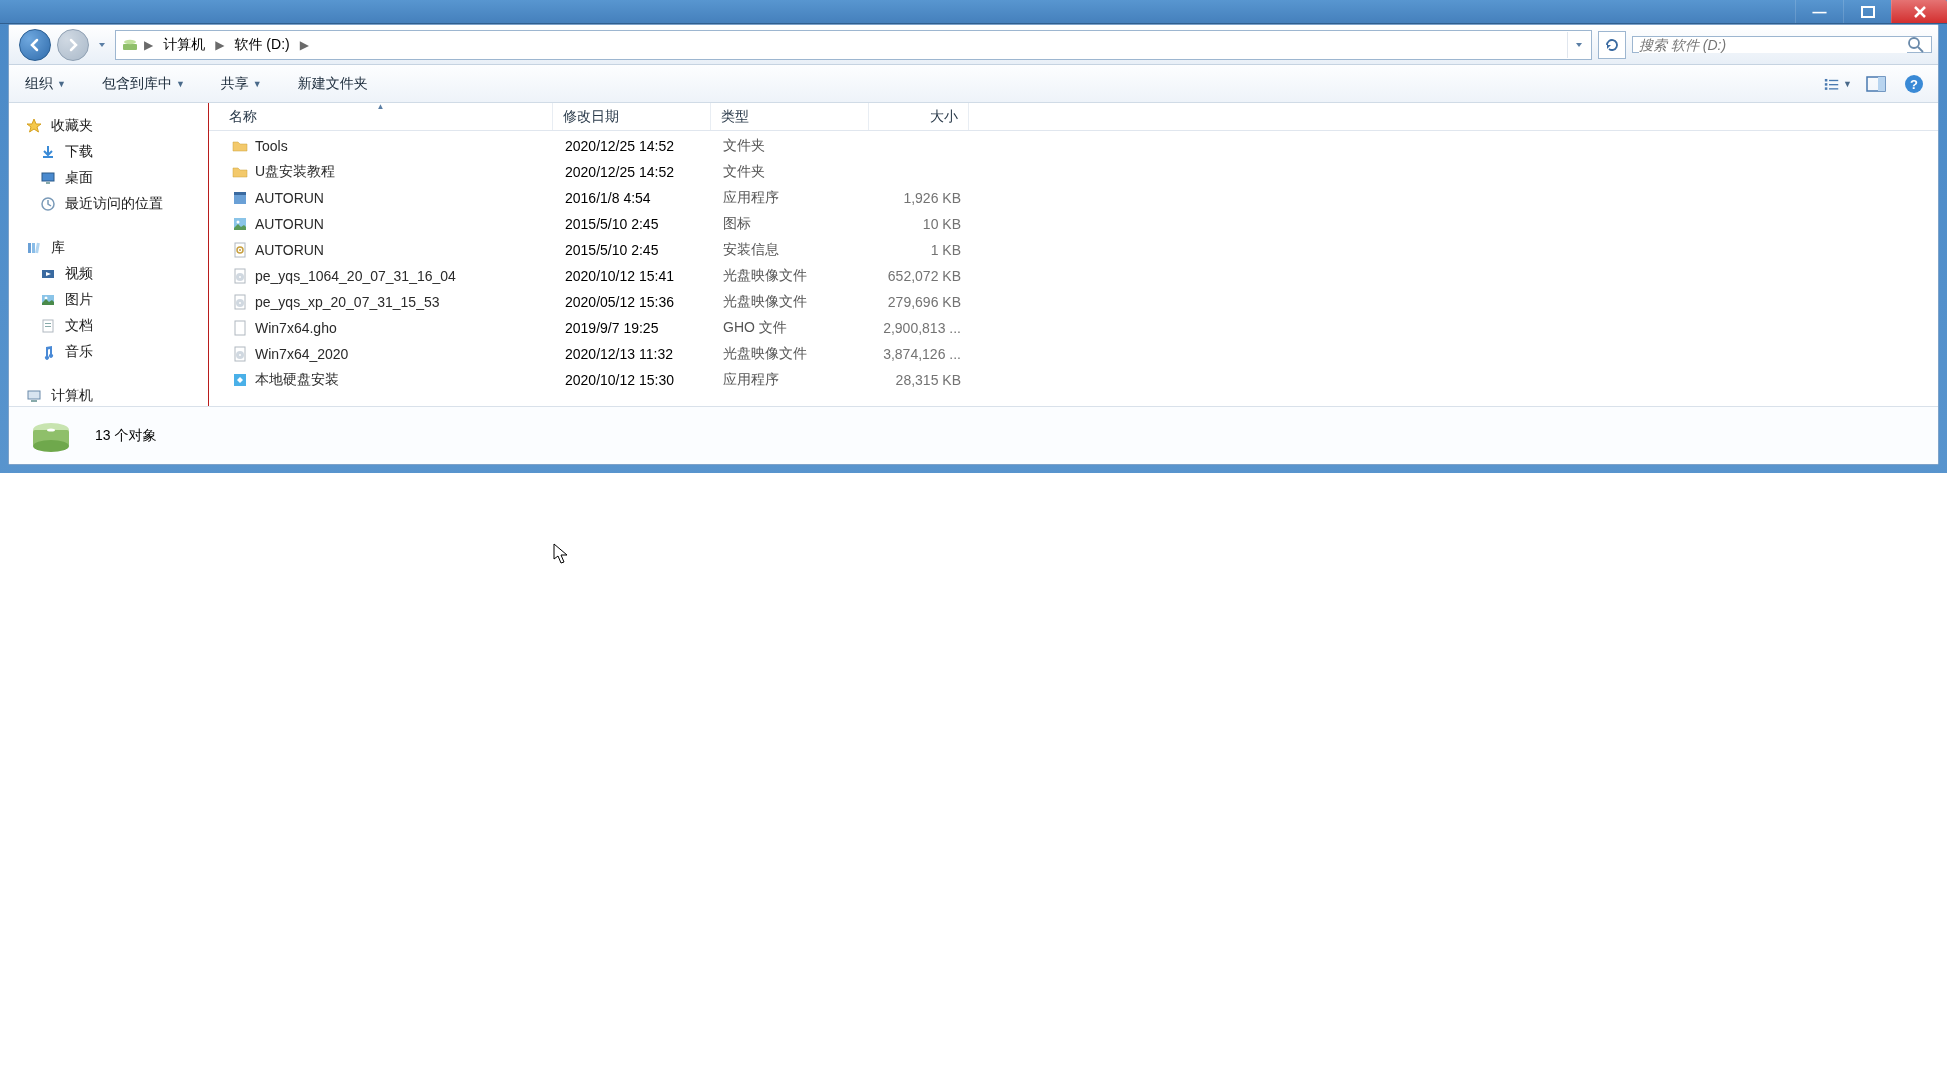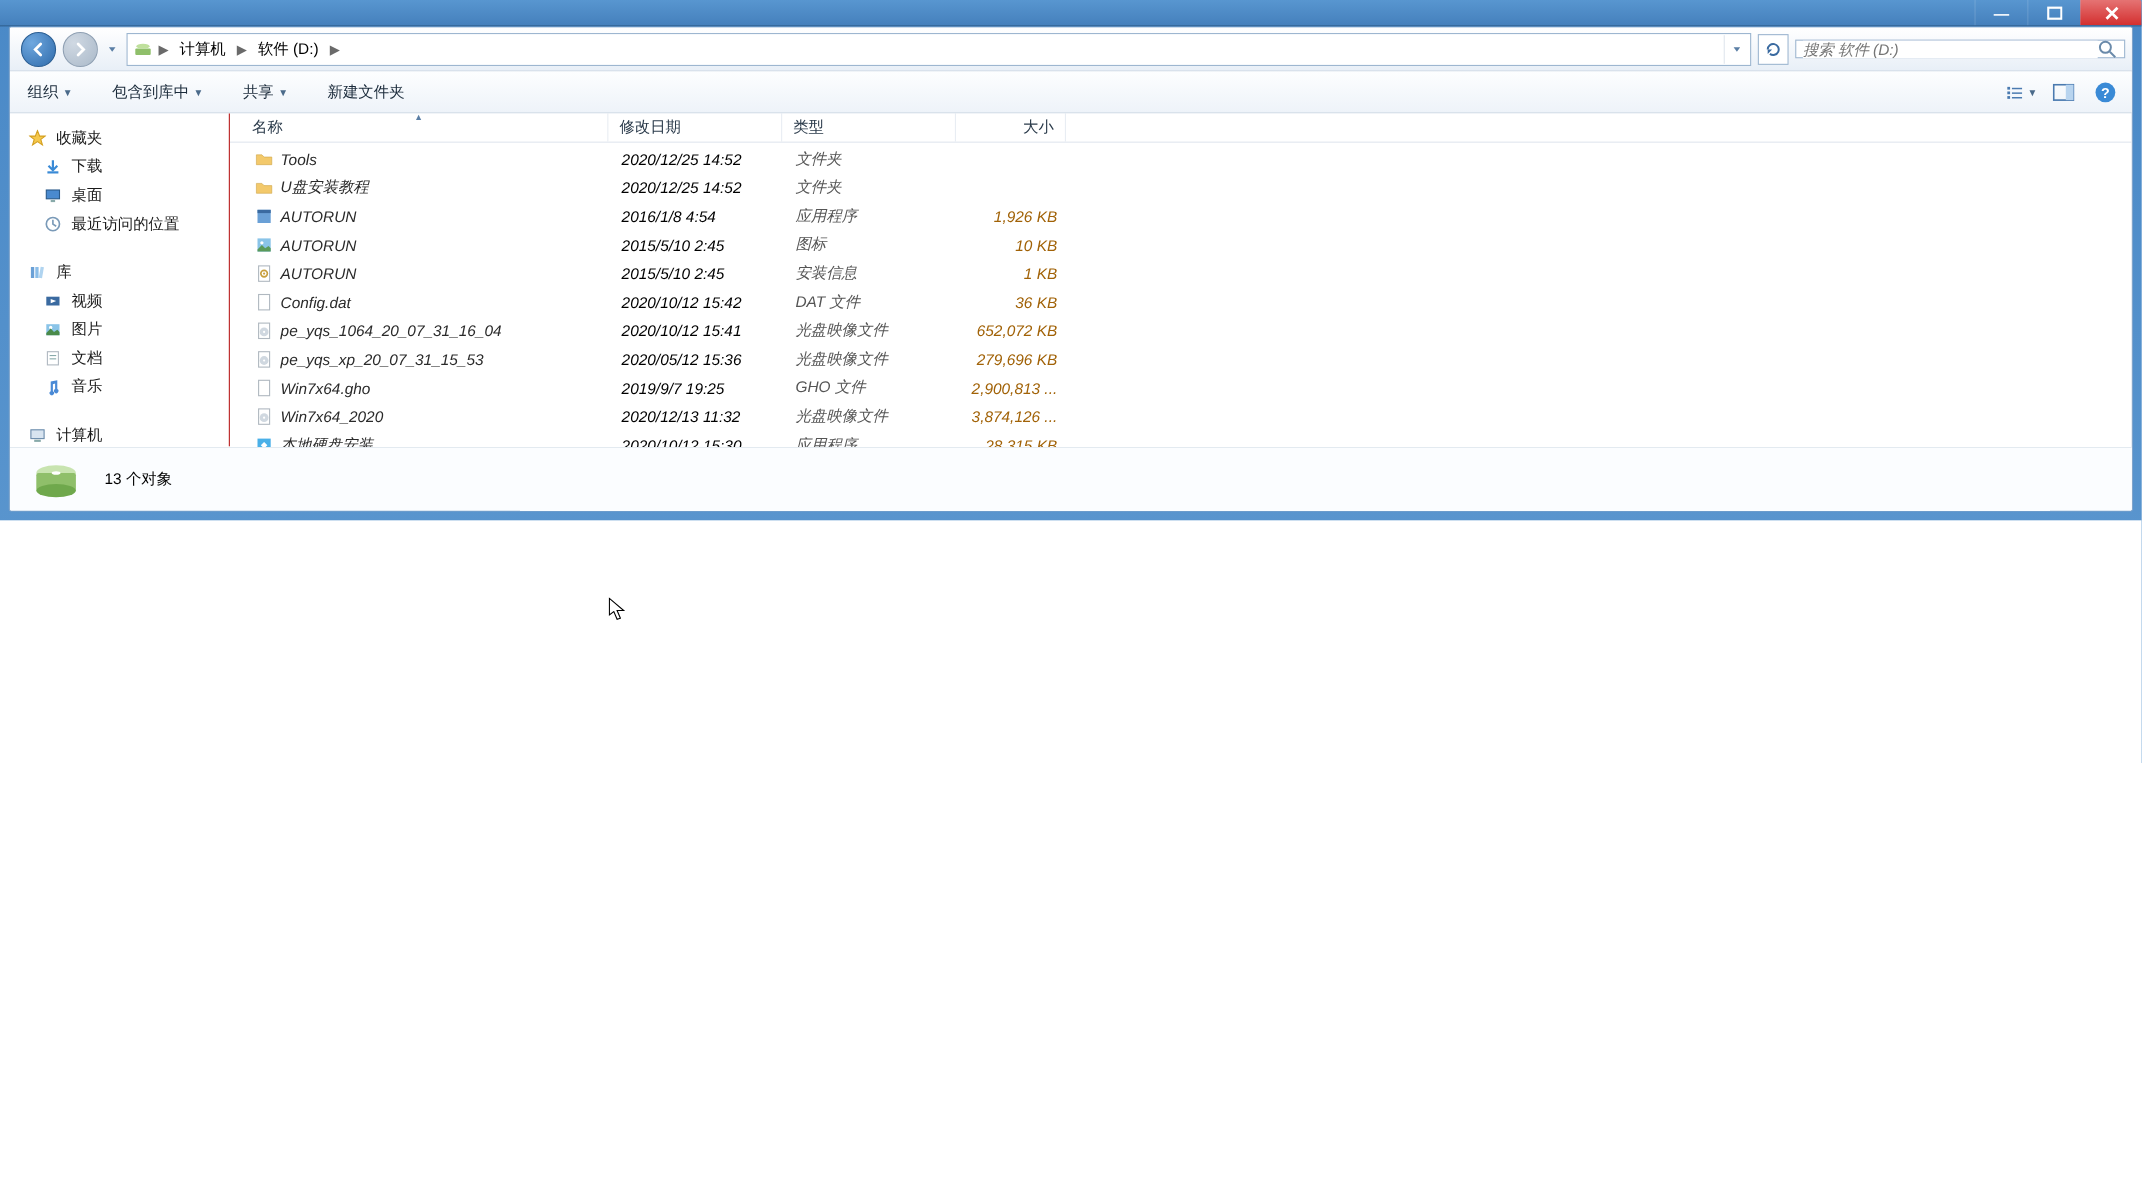--- a/index.html
+++ b/index.html
@@ -54,25 +54,25 @@
 .colhead { display: flex; border-bottom: 1px solid #e0e6ee; height: 28px; align-items: stretch; }
 .ch { padding: 4px 10px; border-right: 1px solid #e8edf3; color: #2a3a4a; display: flex; align-items: center; cursor: pointer; position: relative; }
 .ch .sort-ind { position: absolute; top: -1px; left: 50%; transform: translateX(-50%); font-size: 8px; color: #5a7ea5; }
 .col-name { width: 344px; padding-left: 20px; }
 .col-date { width: 158px; }
 .col-type { width: 158px; }
 .col-size { width: 100px; text-align: right; justify-content: flex-end; }
 
 .rows { padding: 2px 0; }
 .row { display: flex; align-items: center; height: 26px; cursor: pointer; margin: 0 2px; }
-.cell { padding: 0 10px; color: #2a2a2a; white-space: nowrap; overflow: hidden; text-overflow: ellipsis; font-style: italic; }
+.cell { padding: 0 10px; color: #2a2a2a; white-space: nowrap; overflow: hidden; text-overflow: ellipsis; }
 .cell.name { width: 344px; display: flex; align-items: center; gap: 6px; padding-left: 20px; }
 .cell.date { width: 158px; color: #000000; }
 .cell.type { width: 158px; color: #555; }
-.cell.size { width: 100px; text-align: right; color: #a16207; }
+.cell.size { width: 100px; text-align: right; color: #737373; }
 .ficon { width: 18px; height: 18px; flex-shrink: 0; display: flex; align-items: center; justify-content: center; }
 
 
 .statusbar { height: 58px; border-top: 1px solid #d9e1ea; display: flex; align-items: center; padding: 0 18px; gap: 20px; background: #fbfdff; }
 .bigicon { width: 48px; height: 48px; }
 
 
 .cursor { position: absolute; width: 18px; height: 22px; pointer-events: none; }
 
 
@@ -389,33 +389,20 @@
             </div>
             <div class="cell date">2015/5/10 2:45</div>
             <div class="cell type">安装信息</div>
             <div class="cell size">1 KB</div>
           </div>
           <div class="row">
             <div class="cell name">
               <div class="ficon">
                 <svg width="18" height="18" viewBox="0 0 18 18">
                   <rect x="4" y="2" width="10" height="14" class="ic-file"></rect>
-                </svg>
-              </div>
-              <span>Config.dat</span>
-            </div>
-            <div class="cell date">2020/10/12 15:42</div>
-            <div class="cell type">DAT 文件</div>
-            <div class="cell size">36 KB</div>
-          </div>
-          <div class="row">
-            <div class="cell name">
-              <div class="ficon">
-                <svg width="18" height="18" viewBox="0 0 18 18">
-                  <rect x="4" y="2" width="10" height="14" class="ic-file"></rect>
                   <circle cx="9" cy="10" r="4" fill="#d0d8e0"></circle>
                   <circle cx="9" cy="10" r="1" fill="#fff"></circle>
                 </svg>
               </div>
               <span>pe_yqs_1064_20_07_31_16_04</span>
             </div>
             <div class="cell date">2020/10/12 15:41</div>
             <div class="cell type">光盘映像文件</div>
             <div class="cell size">652,072 KB</div>
           </div>

